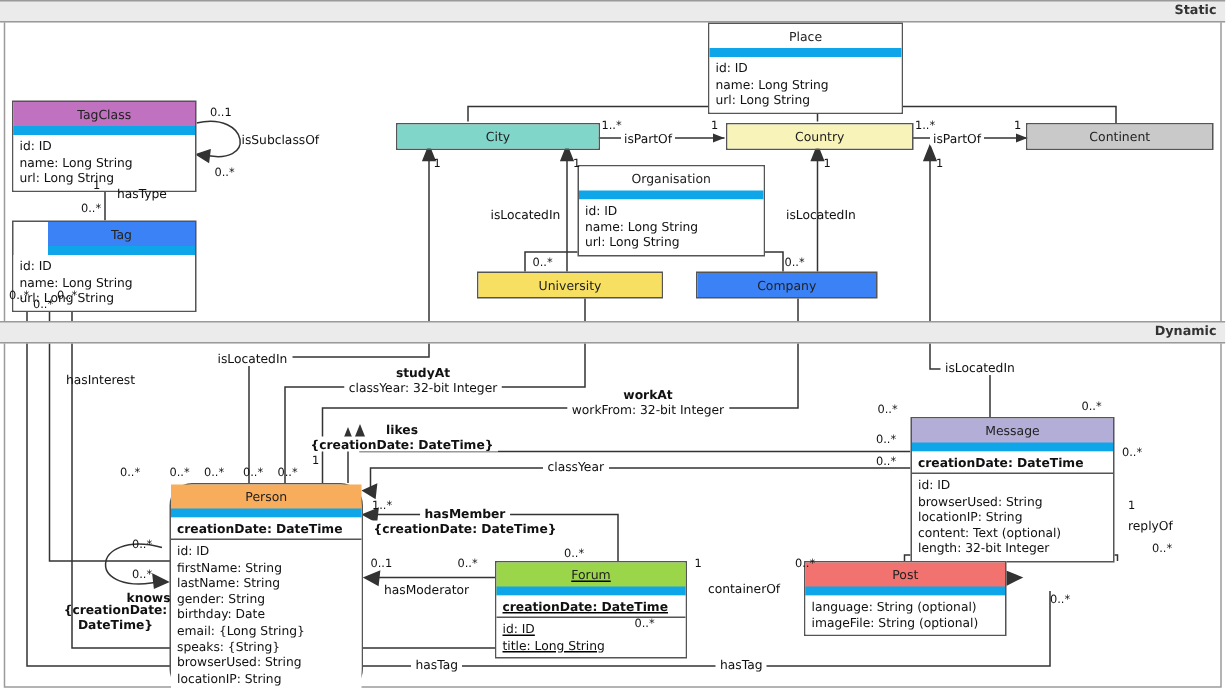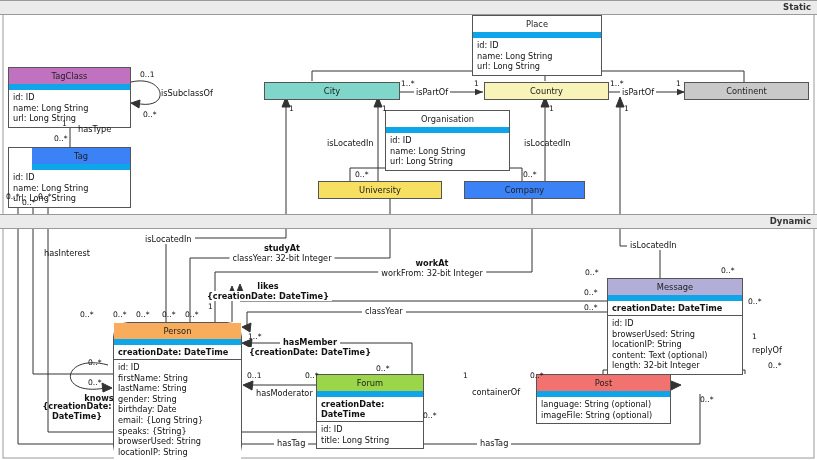--- a/index.html
+++ b/index.html
@@ -195,21 +195,21 @@
       <div>lastName: String</div>
       <div>gender: String</div>
       <div>birthday: Date</div>
       <div>email: {Long String}</div>
       <div>speaks: {String}</div>
       <div>browserUsed: String</div>
       <div>locationIP: String</div>
     </div>
   </div>
 
-  <div class="cls" style="left:316px;top:374px;width:108px;">
+  <div class="cls" style="left:330px;top:374px;width:128px;text-decoration:underline;">
     <div class="hdr" style="background:#9ad54a;">Forum</div>
     <div class="key">creationDate: DateTime</div>
     <div class="attrs">
       <div>id: ID</div>
       <div>title: Long String</div>
     </div>
   </div>
 
   <div class="cls" style="left:607px;top:278px;width:136px;">
     <div class="hdr" style="background:#b3aed8;">Message</div>

